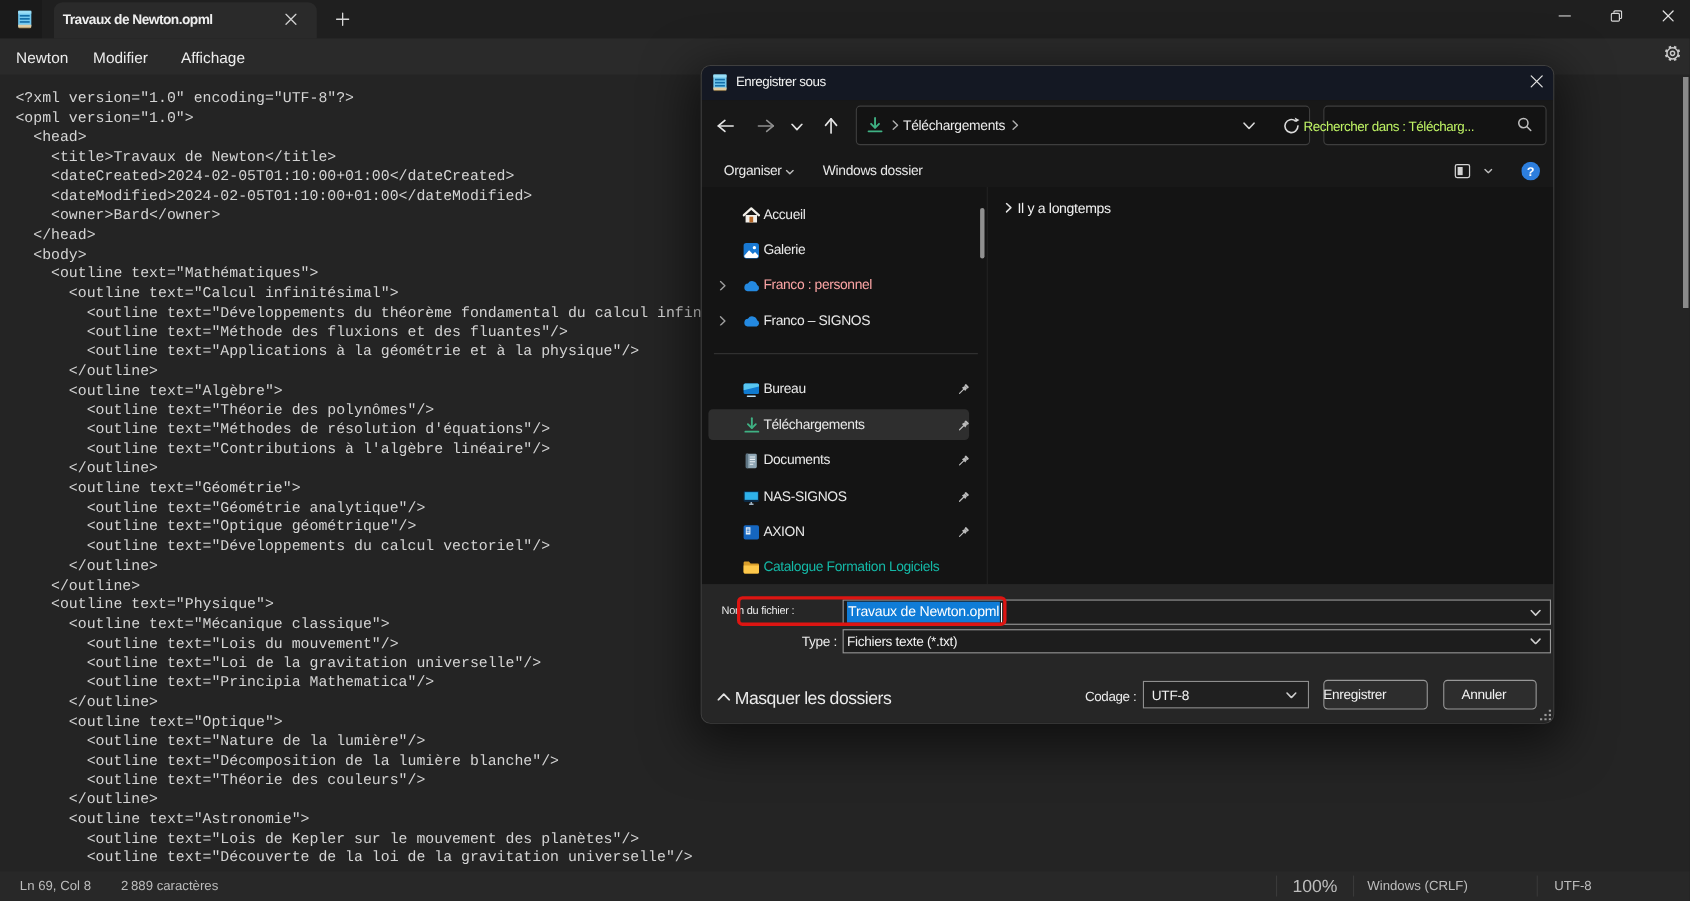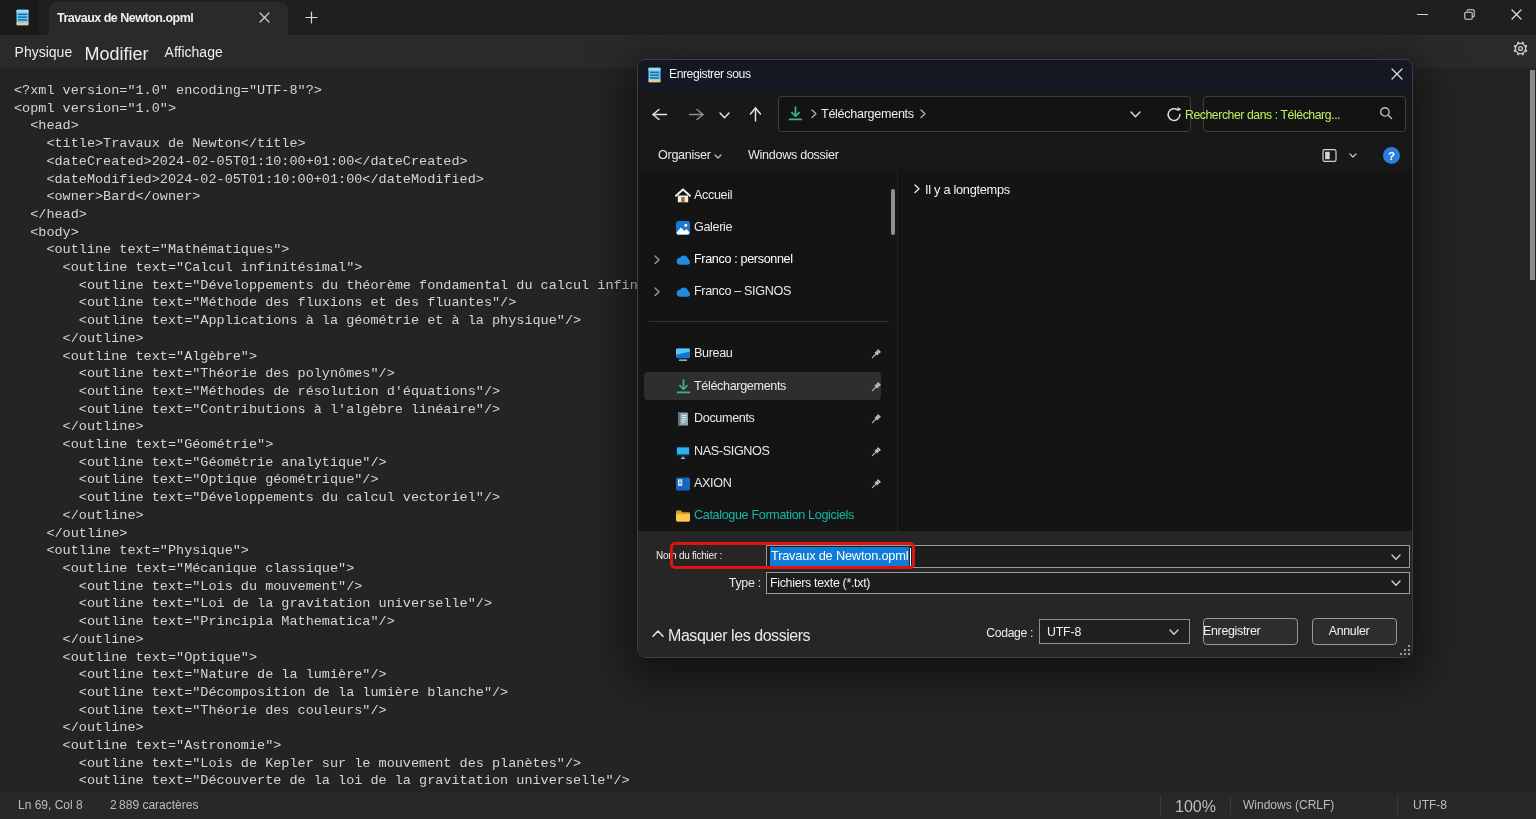--- a/index.html
+++ b/index.html
@@ -25,22 +25,22 @@
   </svg>
 <div class="abs" style="left:1417px;top:13.5px;width:11px;height:1.5px;background:#d6d6d6"></div>
 <svg style="position:absolute;left:1464px;top:9px" width="11" height="11" viewBox="0 0 11 11" fill="none">
 <path d="M3.2 2.6 L3.2 1.8 A1 1 0 0 1 4.2 0.8 L9.2 0.8 A1 1 0 0 1 10.2 1.8 L10.2 6.8 A1 1 0 0 1 9.2 7.8 L8.4 7.8" stroke="#d6d6d6" stroke-width="1.1"></path>
 <rect x="0.8" y="3.2" width="7.4" height="7.0" rx="1.1" stroke="#d6d6d6" stroke-width="1.1"></rect>
 </svg>
 <svg style="position:absolute;left:1511px;top:9px" width="11" height="11" viewBox="0 0 11 11" fill="none">
     <path d="M1 1 L10 10 M10 1 L1 10" stroke="#e0e0e0" stroke-width="1.2" stroke-linecap="round"></path>
   </svg>
 <div class="abs" style="left:0;top:35px;width:1536px;height:33px;background:#2a2a2a"></div>
-<div class="abs" style="left:14.6px;top:43.5px;font-size:14px;color:#ededed">Physique</div>
-<div class="abs" style="left:84.6px;top:43.5px;font-size:18px;color:#ededed">Modifier</div>
+<div class="abs" style="left:14.6px;top:43.5px;font-size:14px;color:#ededed">Newton</div>
+<div class="abs" style="left:84.6px;top:43.5px;font-size:14px;color:#ededed">Modifier</div>
 <div class="abs" style="left:164.6px;top:43.5px;font-size:14px;color:#ededed">Affichage</div>
 <svg style="position:absolute;left:1513px;top:41px" width="15" height="15" viewBox="0 0 15 15" fill="none">
 <g transform="scale(1.0)">
 <circle cx="7.5" cy="7.5" r="5.1" stroke="#c9c9c9" stroke-width="1.3"></circle>
 <path d="M9.41 2.88 L10.18 1.03" stroke="#c9c9c9" stroke-width="2.3"></path>
       <path d="M12.12 5.59 L13.97 4.82" stroke="#c9c9c9" stroke-width="2.3"></path>
       <path d="M12.12 9.41 L13.97 10.18" stroke="#c9c9c9" stroke-width="2.3"></path>
       <path d="M9.41 12.12 L10.18 13.97" stroke="#c9c9c9" stroke-width="2.3"></path>
       <path d="M5.59 12.12 L4.82 13.97" stroke="#c9c9c9" stroke-width="2.3"></path>
       <path d="M2.88 9.41 L1.03 10.18" stroke="#c9c9c9" stroke-width="2.3"></path>
@@ -188,21 +188,21 @@
 <circle cx="10.8" cy="5.2" r="1.5" fill="#ffffff"></circle>
 <path d="M1.6 12.6 L6 7.4 L9.4 11 L11.4 9 L14.4 12.2 L14.4 13 A1.8 1.8 0 0 1 12.6 14.6 L3.4 14.6 A1.8 1.8 0 0 1 1.6 13 Z" fill="#ffffff"></path>
 </svg>
     <div class="abs" style="left:56px;top:160px;font-size:12.6px;letter-spacing:-0.35px;color:#e9e9e9">Galerie</div>
     <svg style="position:absolute;left:16px;top:194.5px" width="6" height="9.600000000000001" viewBox="0 0 6 9.600000000000001" fill="none">
       <path d="M1 1 L5 4.800000000000001 L1 8.600000000000001" stroke="#9e9e9e" stroke-width="1.3" stroke-linecap="round" stroke-linejoin="round"></path>
     </svg>
     <svg style="position:absolute;left:37px;top:194px" width="17" height="12" viewBox="0 0 17 12" fill="none">
 <path d="M4.5 10.8 A3.6 3.6 0 0 1 4.9 3.7 A4.6 4.6 0 0 1 13.3 5.2 A3.0 3.0 0 0 1 12.9 10.8 Z" fill="#2489e0"></path>
 </svg>
-    <div class="abs" style="left:56px;top:192px;font-size:12.6px;letter-spacing:-0.35px;color:#ffffff">Franco : personnel</div>
+    <div class="abs" style="left:56px;top:192px;font-size:12.6px;letter-spacing:-0.35px;color:#fca5a5">Franco : personnel</div>
     <svg style="position:absolute;left:16px;top:226.5px" width="6" height="9.600000000000001" viewBox="0 0 6 9.600000000000001" fill="none">
       <path d="M1 1 L5 4.800000000000001 L1 8.600000000000001" stroke="#9e9e9e" stroke-width="1.3" stroke-linecap="round" stroke-linejoin="round"></path>
     </svg>
     <svg style="position:absolute;left:37px;top:226px" width="17" height="12" viewBox="0 0 17 12" fill="none">
 <path d="M4.5 10.8 A3.6 3.6 0 0 1 4.9 3.7 A4.6 4.6 0 0 1 13.3 5.2 A3.0 3.0 0 0 1 12.9 10.8 Z" fill="#2489e0"></path>
 </svg>
     <div class="abs" style="left:56px;top:224px;font-size:12.6px;letter-spacing:-0.35px;color:#e9e9e9">Franco – SIGNOS</div>
     <svg style="position:absolute;left:37px;top:286px" width="16" height="16" viewBox="0 0 16 16" fill="none">
 <rect x="1" y="2.6" width="14" height="9.6" rx="1.4" fill="#0f7ad0"></rect>
 <path d="M1 4 A1.4 1.4 0 0 1 2.4 2.6 L13.6 2.6 A1.4 1.4 0 0 1 15 4 L15 5.4 L1 8.8 Z" fill="#58c6f0"></path>

